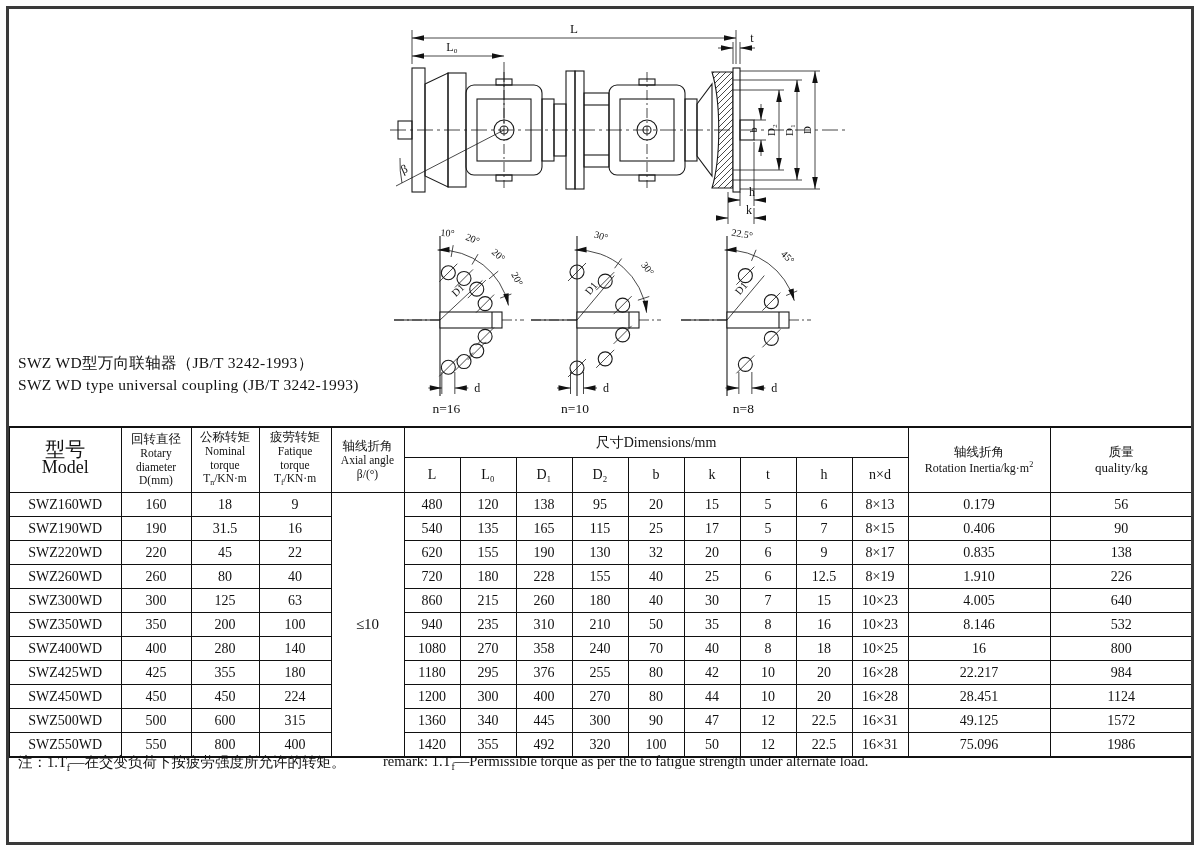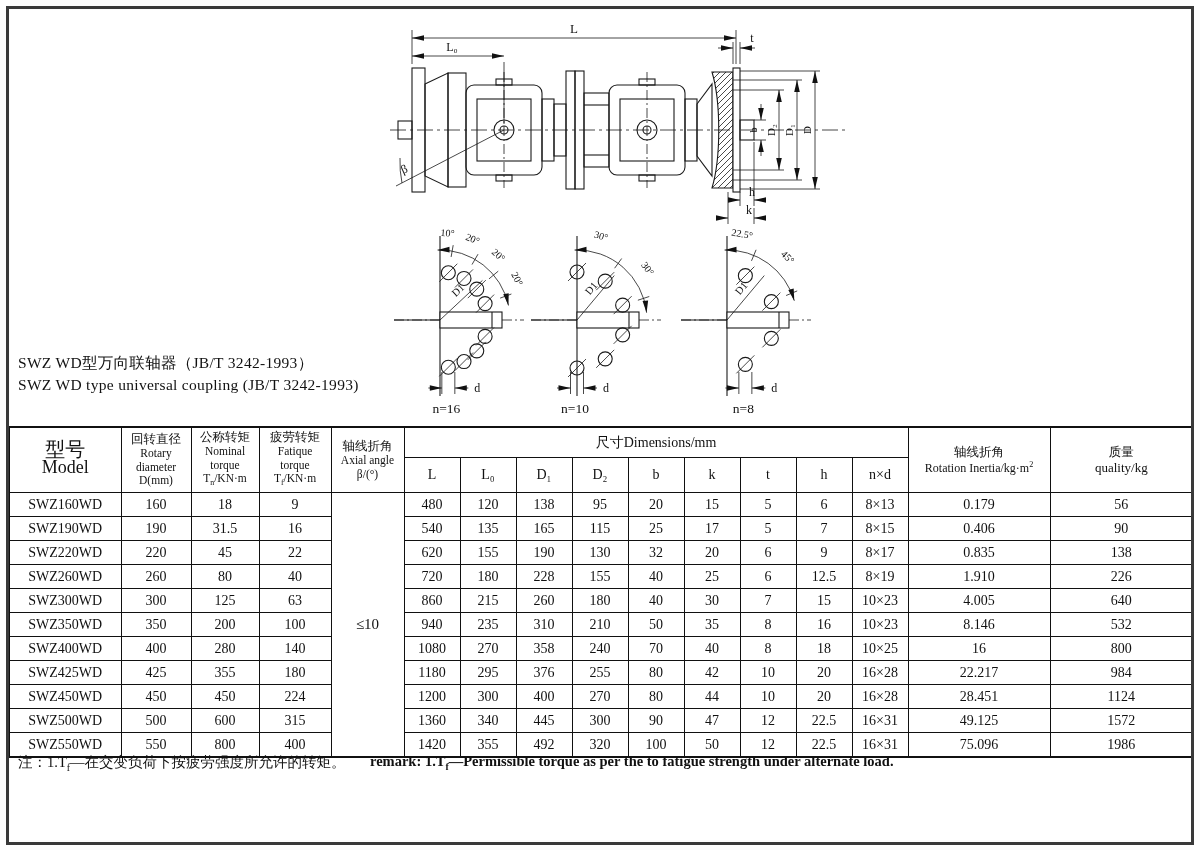--- a/index.html
+++ b/index.html
@@ -18,21 +18,21 @@
   tr.h1 th{font-size:13px;}
   .hzh{font-size:12.5px;line-height:15px;}
   .hsm{font-size:11.5px;line-height:13.5px;}
   tr.h2 th{height:34px;font-size:14px;}
   tr.h1 th.grp{height:29px;font-size:14px;margin-top:13px;}
   tbody td{height:23px;font-size:14px;line-height:23px;}
   td.axial{font-size:15px;margin-left:48px;}
   sub{font-size:0.68em;}
   sup{font-size:0.68em;}
   .footnote{position:absolute;left:18px;top:753px;font-size:14.5px;width:1160px;}
-  .footnote .remark{position:absolute;left:352px;top:0;font-weight:bold;}
+  .footnote .remark{position:absolute;left:365px;top:0;}
 </style>
 </head>
 <body>
 
 <div class="page">
 
   <svg width="1196" height="422" viewBox="0 0 1196 422">
     <defs>
       <pattern id="hatch" patternUnits="userSpaceOnUse" width="6" height="6">
         <path d="M0,6 L6,0" style="stroke:#1a1a1a;stroke-width:0.8"></path>

